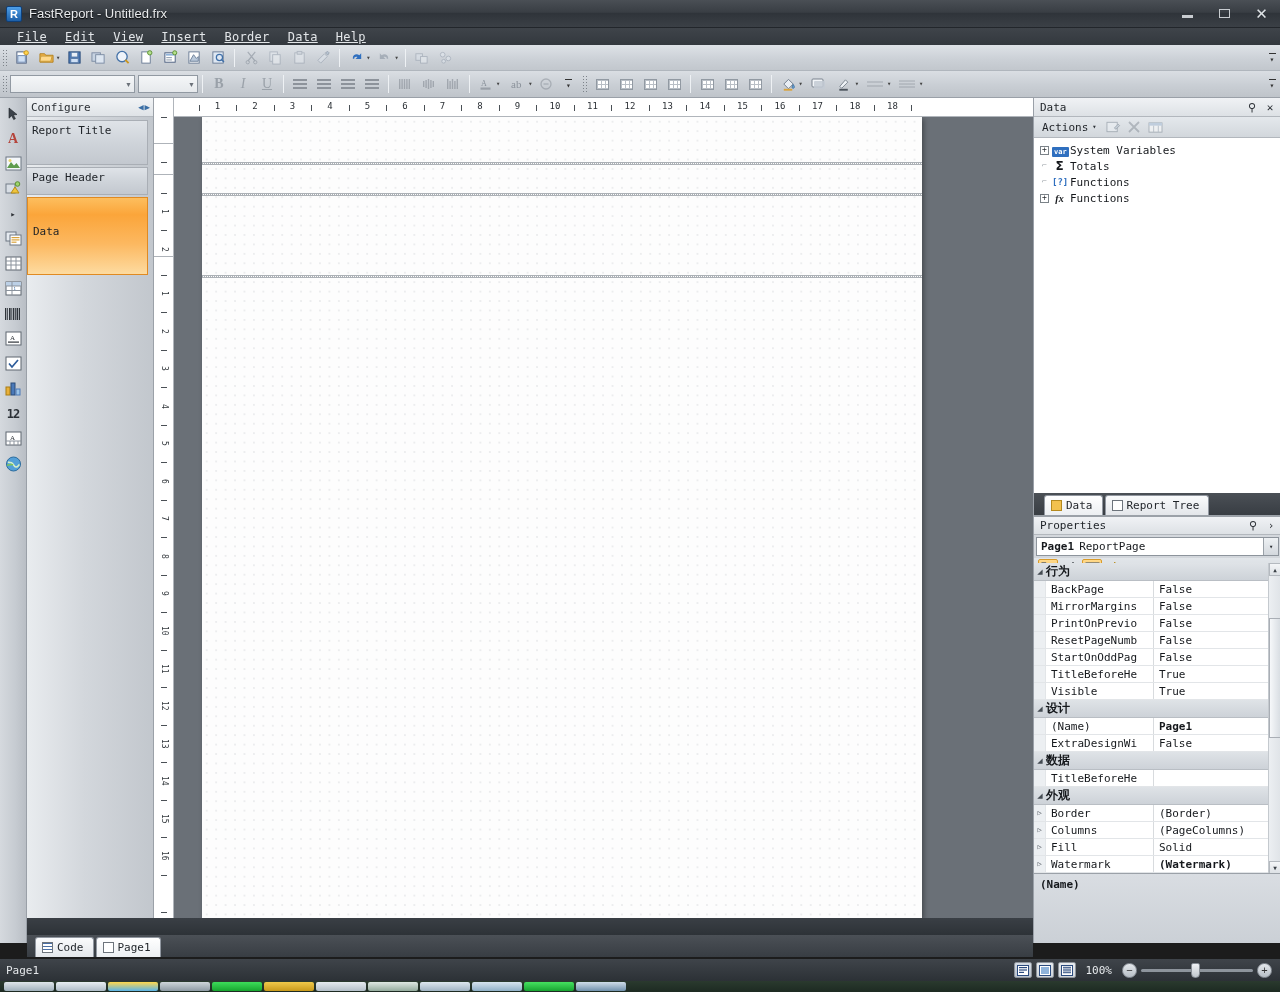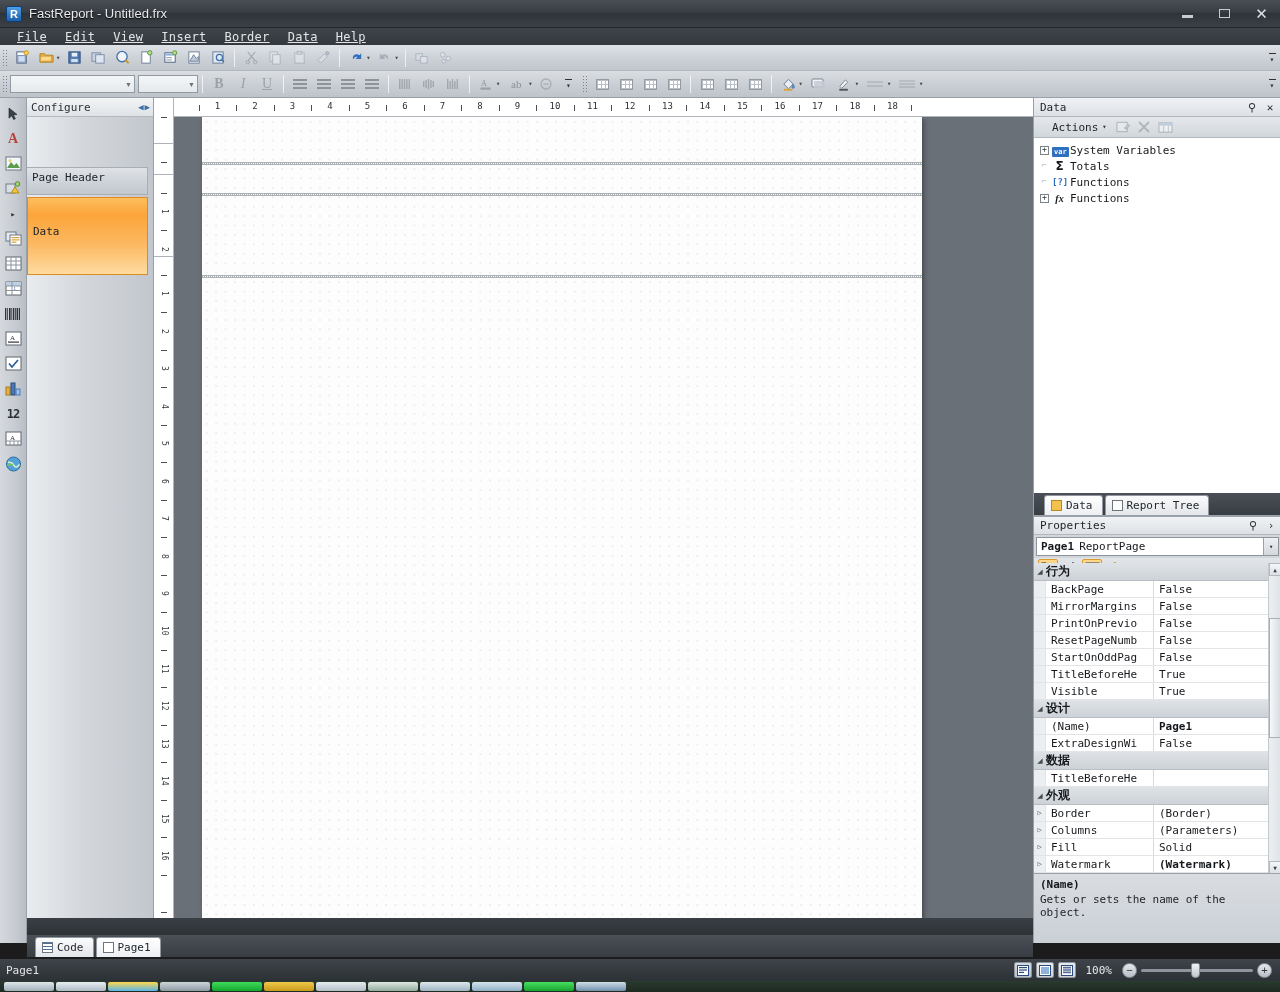--- a/index.html
+++ b/index.html
@@ -230,21 +230,21 @@
   }
   .panel-head {
     height: 19px; display: flex; align-items: center; padding: 0 4px 0 6px;
     background: linear-gradient(to bottom,#f0f2f5,#dde1e5);
     border-bottom: 1px solid #b2b7bd;
     font: 11px "DejaVu Sans Mono", monospace; color: #1d2126;
   }
   .ph-btns { margin-left: auto; display: flex; gap: 6px; align-items: center; }
   .ph-btn { font-size: 11px; color: #2c3036; width: 12px; text-align: center; }
   .actionbar {
-    height: 21px; display: flex; align-items: center; gap: 2px; padding-left: 18px;
+    height: 21px; display: flex; align-items: center; gap: 2px; padding-left: 8px;
     background: linear-gradient(to bottom,#e4e8ec,#d2d7dc);
     border-bottom: 1px solid #b2b7bd;
   }
   .act-label { font: 11px "DejaVu Sans Mono", monospace; color: #1d2126; margin-right: 2px; }
   .abtn {
     width: 19px; height: 18px; display: flex; align-items: center; justify-content: center;
     border: 1px solid transparent; border-radius: 2px; font-size: 11px; color: #4a5361;
   }
   .datatree {
     position: absolute; left: 0; top: 40px; width: 247px; height: 355px;
@@ -805,20 +805,23 @@
 
   <div class="designer">
 
     <div class="bandpanel">
       <div class="bp-header">
         <span>Configure</span>
         <span class="bp-arrows">
           <span class="bp-arrow">◀</span>
           <span class="bp-arrow">▶</span>
         </span>
+      </div>
+      <div class="band gray" style="top:22px;height:45px;">
+        <span>Report Title</span>
       </div>
       <div class="band gray" style="top:69px;height:28px;">
         <span>Page Header</span>
       </div>
       <div class="band sel" style="top:99px;height:78px;padding-top:27px;">
         <span>Data</span>
       </div>
     </div>
 
     <div class="vruler">
@@ -1124,21 +1127,21 @@
               <span>外观</span>
             </div>
             <div class="prow">
               <span class="arrow-col">▷</span>
               <span class="pname">Border</span>
               <span class="pval">(Border)</span>
             </div>
             <div class="prow">
               <span class="arrow-col">▷</span>
               <span class="pname">Columns</span>
-              <span class="pval">(Parameters)</span>
+              <span class="pval">(PageColumns)</span>
             </div>
             <div class="prow">
               <span class="arrow-col">▷</span>
               <span class="pname">Fill</span>
               <span class="pval">Solid</span>
             </div>
             <div class="prow">
               <span class="arrow-col">▷</span>
               <span class="pname">Watermark</span>
               <span class="pval bold">(Watermark)</span>
@@ -1146,21 +1149,20 @@
           </div>
         <div class="pscroll">
           <div class="ps-arrow">▲</div>
           <div class="ps-thumb"></div>
           <div class="ps-arrow" style="position:absolute;bottom:0;left:0;right:0;">▼</div>
         </div>
       </div>
 
       <div class="propdesc">
         <div class="pd-title">(Name)</div>
-        <div class="pd-text">Gets or sets the name of the object.</div>
       </div>
     </div>
   </div>
 
   <div class="statusbar">
     <span class="st-text">Page1</span>
     <div class="st-right">
       <div class="vbtn on">
         <svg width="12" height="11" viewBox="0 0 12 11">
             <rect x="0.5" y="0.5" width="11" height="10" fill="#fff" stroke="#2b4b7e"></rect>

